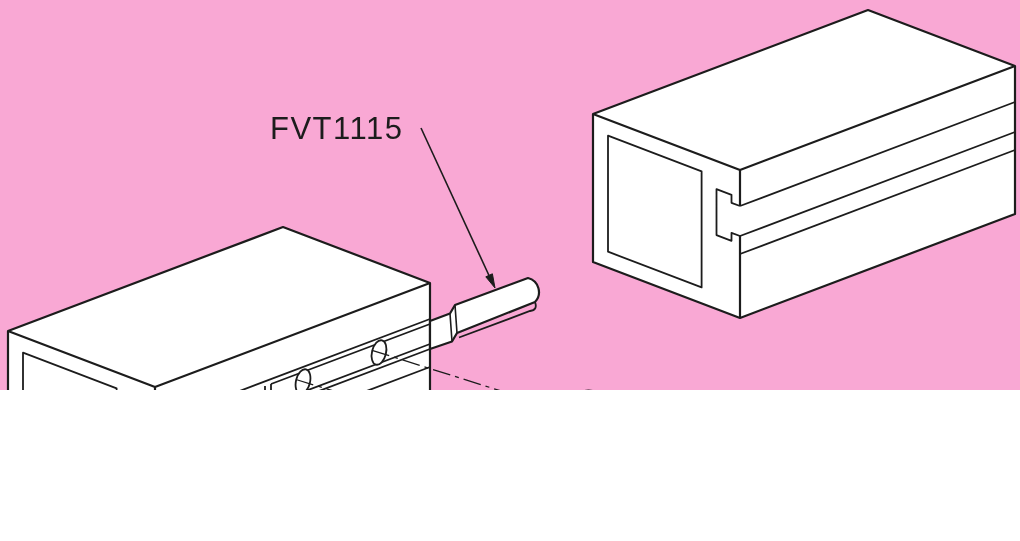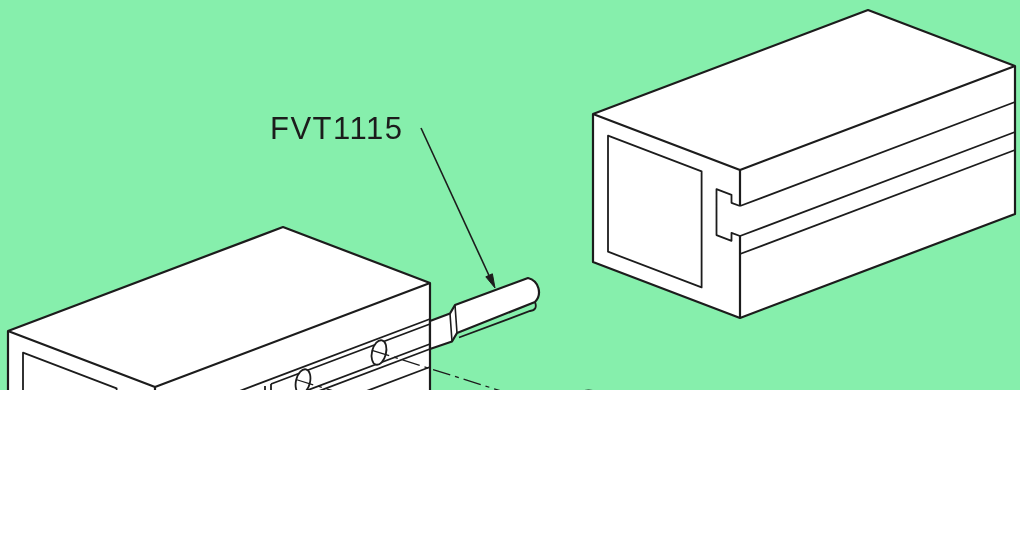--- a/index.html
+++ b/index.html
@@ -5,21 +5,21 @@
   html, body {
     margin: 0;
     padding: 0;
     background: #ffffff;
     font-family: "Liberation Sans", sans-serif;
   }
   .stage {
     position: relative;
     width: 1020px;
     height: 390px;
-    background: #86efac;
+    background: #f9a8d4;
     overflow: hidden;
   }
   svg { display: block; }
   .part-label-text {
     font-family: "Liberation Sans", sans-serif;
     font-size: 31px;
     letter-spacing: 1.5px;
     fill: #1c1c1c;
   }
 </style>

